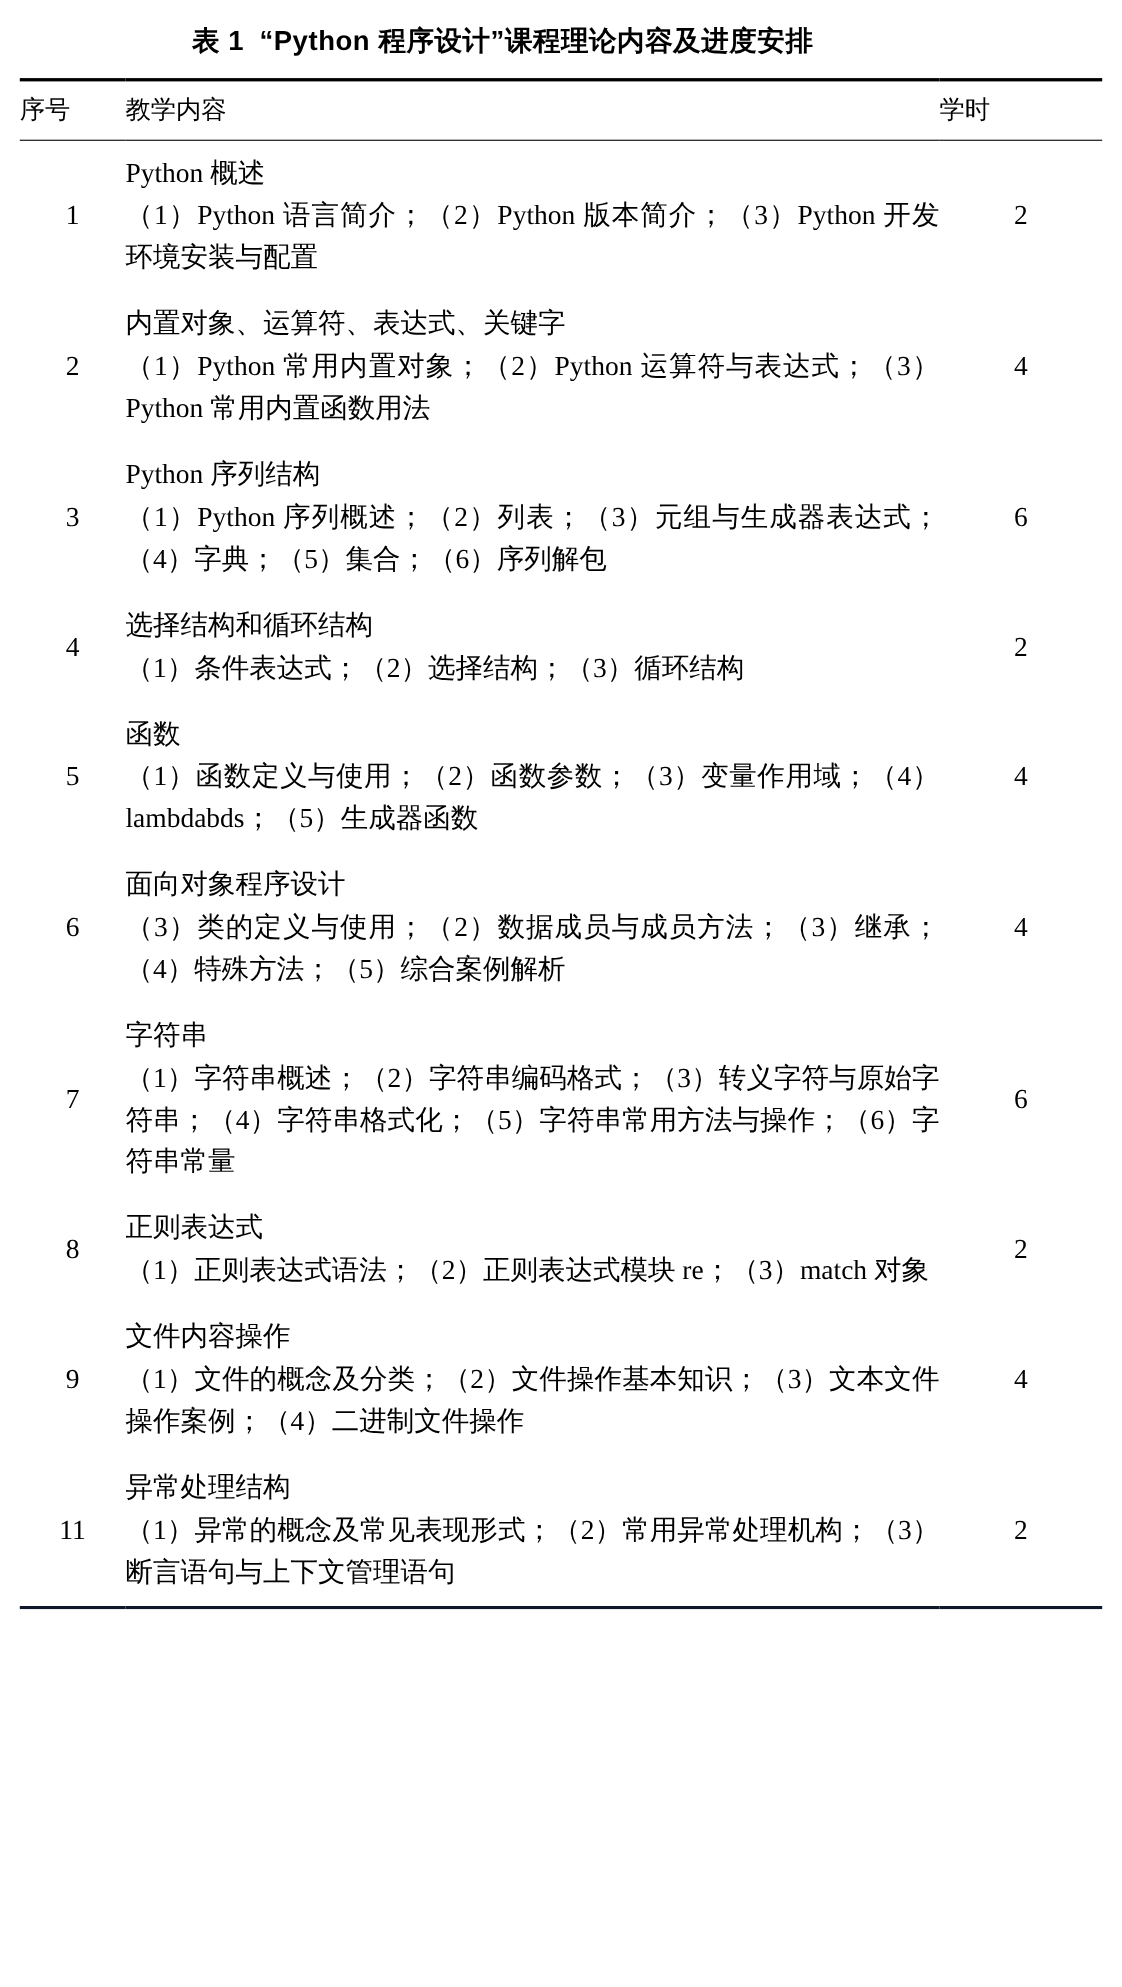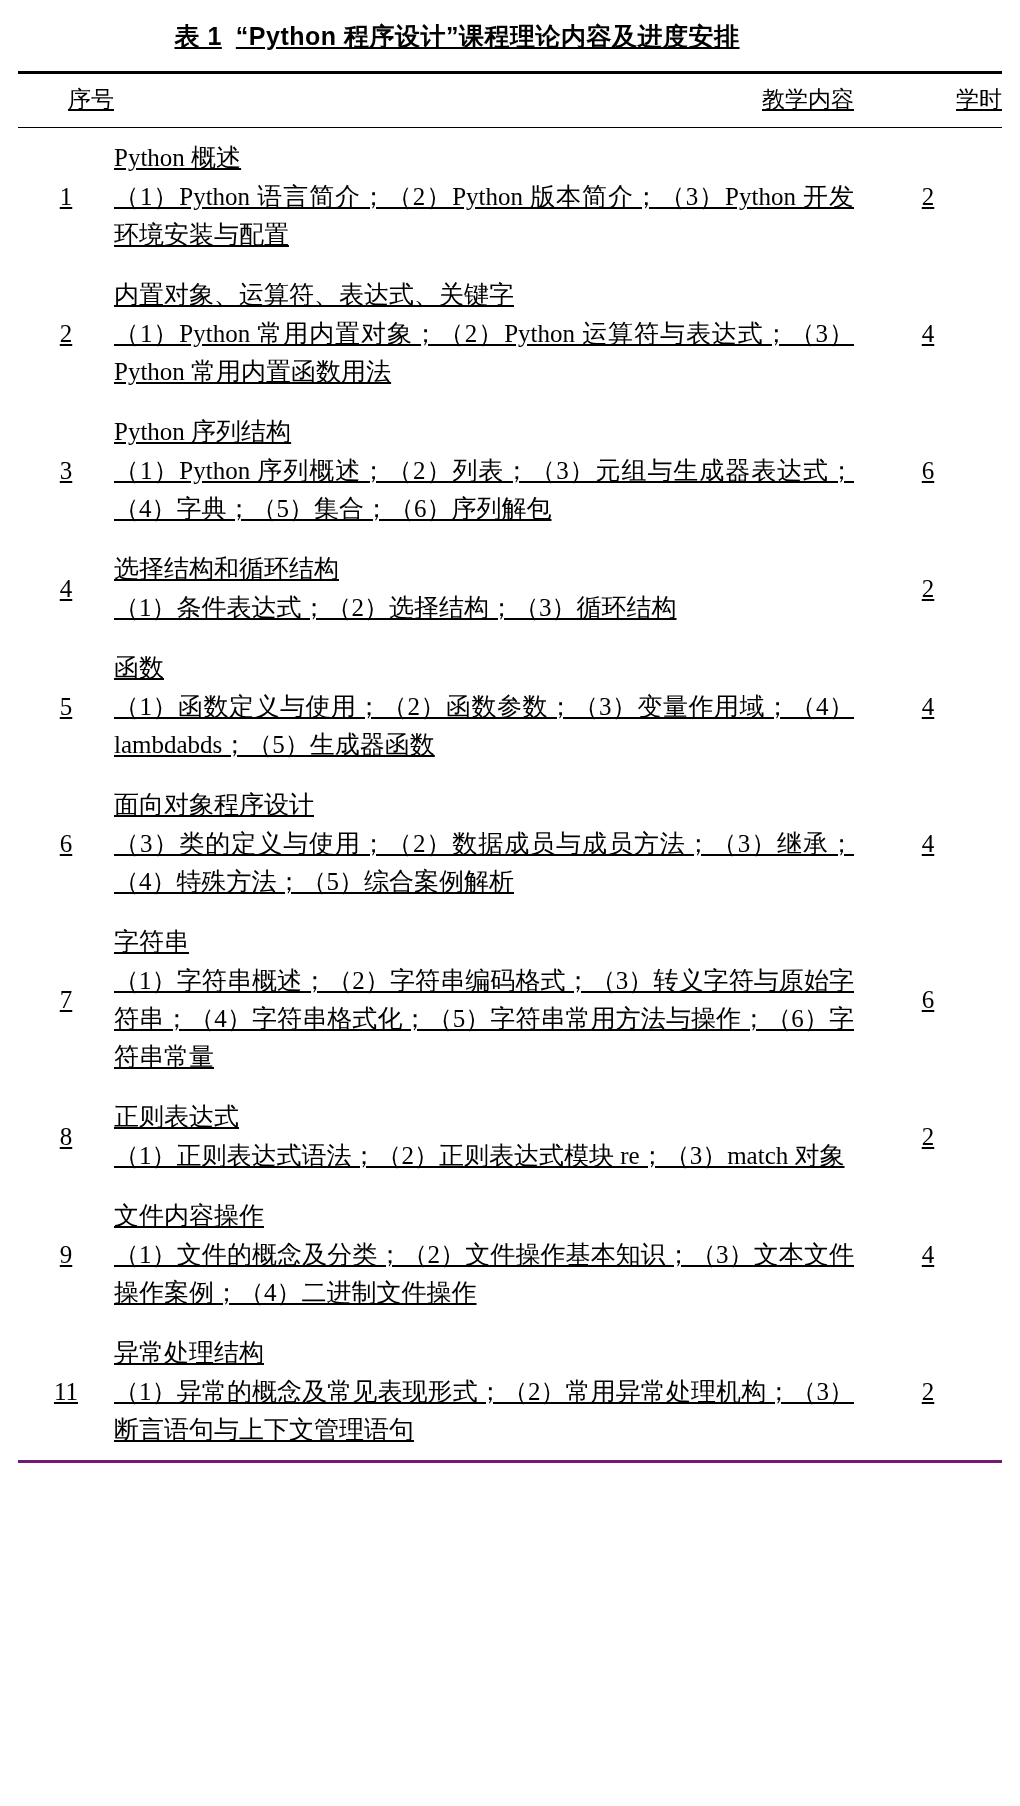--- a/index.html
+++ b/index.html
@@ -9,21 +9,20 @@
   }
   body {
     width: 1020px;
     font-family: "Liberation Serif", "DejaVu Serif", serif;
     color: #000000;
   }
   .page {
     width: 914px;
     box-sizing: border-box;
     padding: 0 18px;
-    text-decoration: underline;
   }
   .table-caption {
     text-align: center;
     font-family: "Liberation Sans", sans-serif;
     font-weight: bold;
     font-size: 25px;
     letter-spacing: 0.5px;
     padding: 20px 0 18px 0;
   }
   .table-caption .cap-num {
@@ -31,31 +30,31 @@
   }
   table.schedule {
     width: 100%;
     border-collapse: collapse;
     table-layout: fixed;
   }
   table.schedule thead th {
     font-weight: normal;
     font-size: 23px;
     padding: 10px 0 12px 0;
-    text-align: right;
+    text-align: left;
     font-family: "Liberation Serif", "DejaVu Serif", serif;
   }
   .rule-top {
     border-top: 3px solid #000;
   }
   .rule-mid {
     border-top: 1.5px solid #000;
   }
   .rule-bottom {
-    border-bottom: 3px solid #701a75;
+    border-bottom: 3px solid #0f172a;
   }
   col.c-no    { width: 96px; }
   col.c-body  { width: 740px; }
   col.c-hours { width: 148px; }
 
   table.schedule tbody td {
     vertical-align: middle;
     font-size: 25px;
     line-height: 1.52;
     padding: 11px 0;

